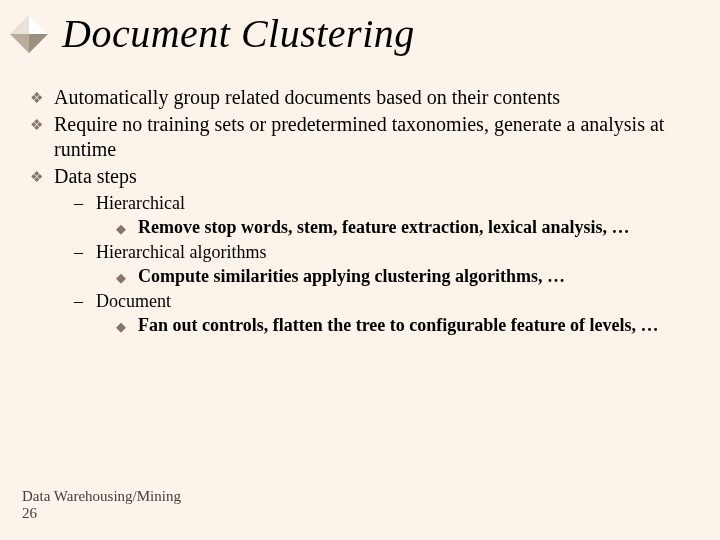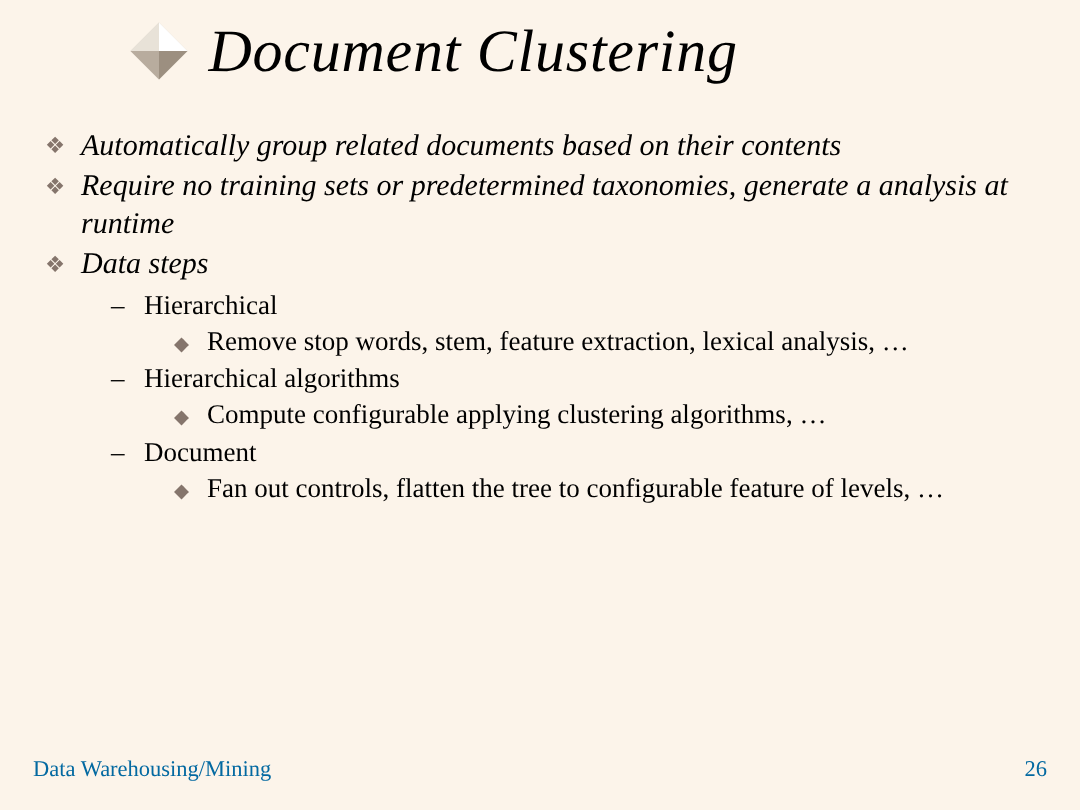--- a/index.html
+++ b/index.html
@@ -8,22 +8,21 @@
     height: 540px;
     background: #fcf4ea;
     font-family: "Book Antiqua", Palatino, "Palatino Linotype", Georgia, serif;
     color: #000;
     position: relative;
     overflow: hidden;
   }
   .title-row {
     display: flex;
     align-items: center;
-    padding: 10px 0 0 37px;
-    margin-left: 48px;
+    padding: 10px 0 0 8px;
   }
   .diamond {
     width: 42px;
     height: 42px;
     position: relative;
     margin-right: 12px;
     flex-shrink: 0;
   }
   .diamond svg { display: block; }
   .title {
@@ -42,21 +41,21 @@
     line-height: 1.25;
     margin-bottom: 2px;
   }
   .lvl1 .bullet {
     width: 24px;
     flex-shrink: 0;
     color: #85756c;
     font-size: 15px;
     padding-top: 4px;
   }
-  .lvl1 .txt { flex: 1; font-style: italic; }
+  .lvl1 .txt { flex: 1; }
   .lvl2 {
     display: flex;
     font-size: 18px;
     line-height: 1.25;
     margin-left: 44px;
     margin-top: 3px;
   }
   .lvl2 .bullet {
     width: 22px;
     flex-shrink: 0;
@@ -70,30 +69,31 @@
     margin-left: 86px;
     margin-top: 1px;
   }
   .lvl3 .bullet {
     width: 22px;
     flex-shrink: 0;
     color: #85756c;
     font-size: 13px;
     padding-top: 5px;
   }
-  .lvl3 .txt { flex: 1; }
+  .lvl3 .txt { flex: 1; font-weight: bold; }
   .footer {
     position: absolute;
     bottom: 18px;
     left: 22px;
     right: 22px;
     display: flex;
     justify-content: space-between;
     font-size: 15px;
-    color: #0369a1;
+    color: #404040;
+    flex-direction: column;
   }
 </style>
 </head>
 <body>
 
 <div class="title-row">
   <div class="diamond">
     <svg width="42" height="42" viewBox="0 0 42 42">
       <polygon points="21,2 40,21 21,40 2,21" fill="#d8d0c6" stroke="none"></polygon>
       <polygon points="21,2 40,21 21,21" fill="#ffffff"></polygon>
@@ -130,21 +130,21 @@
     <div class="bullet">◆</div>
     <div class="txt">Remove stop words, stem, feature extraction, lexical analysis, …</div>
   </div>
 
   <div class="lvl2">
     <div class="bullet">–</div>
     <div class="txt">Hierarchical algorithms</div>
   </div>
   <div class="lvl3">
     <div class="bullet">◆</div>
-    <div class="txt">Compute configurable applying clustering algorithms, …</div>
+    <div class="txt">Compute similarities applying clustering algorithms, …</div>
   </div>
 
   <div class="lvl2">
     <div class="bullet">–</div>
     <div class="txt">Document</div>
   </div>
   <div class="lvl3">
     <div class="bullet">◆</div>
     <div class="txt">Fan out controls, flatten the tree to configurable feature of levels, …</div>
   </div>

